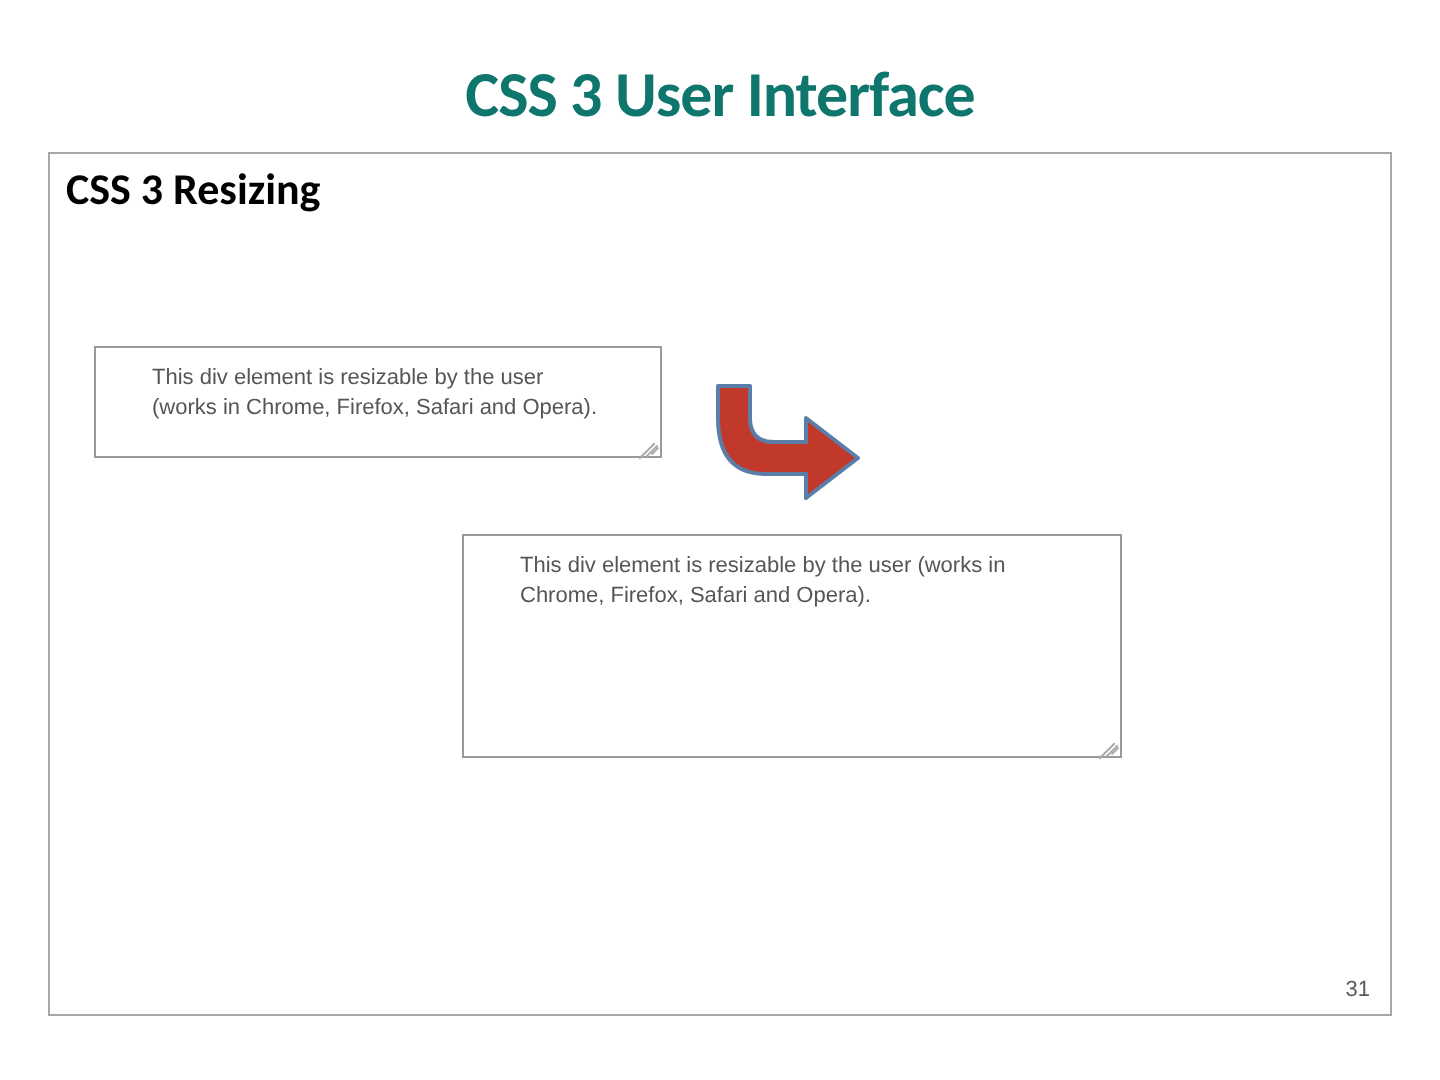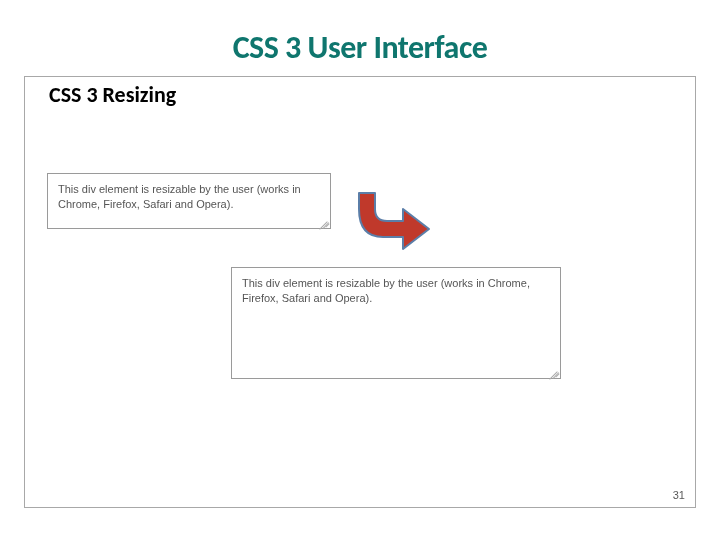--- a/index.html
+++ b/index.html
@@ -27,30 +27,30 @@
     top: 76px;
     left: 24px;
     width: 672px;
     height: 432px;
     border: 1px solid #a8a8a8;
     background: #fff;
   }
   .subtitle {
     position: absolute;
     top: 4px;
-    left: 24px;
+    left: 8px;
     font-size: 22px;
     font-weight: 700;
     color: #000;
   }
   .demo-box {
     position: absolute;
     border: 1px solid #9a9a9a;
     background: #fff;
-    padding: 8px 10px;
+    padding: 8px 28px;
     font-family: Arial, sans-serif;
     font-size: 11px;
     line-height: 1.35;
     color: #555;
   }
   .demo-box-1 {
     top: 96px;
     left: 22px;
     width: 284px;
     height: 56px;

